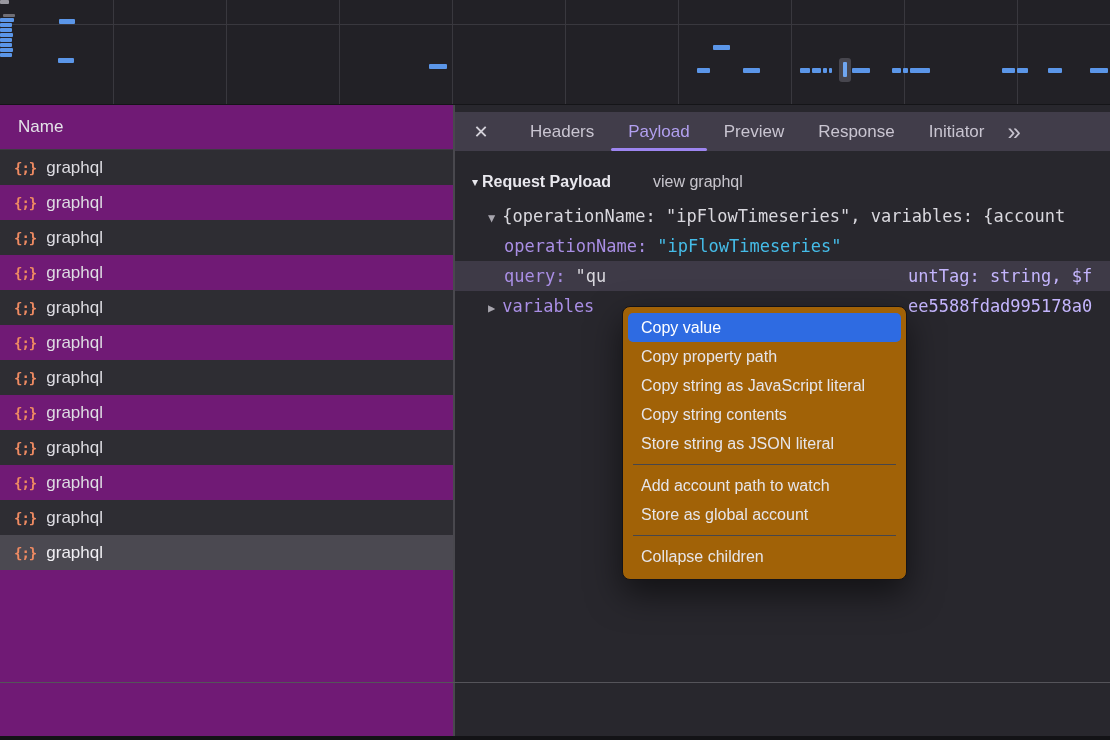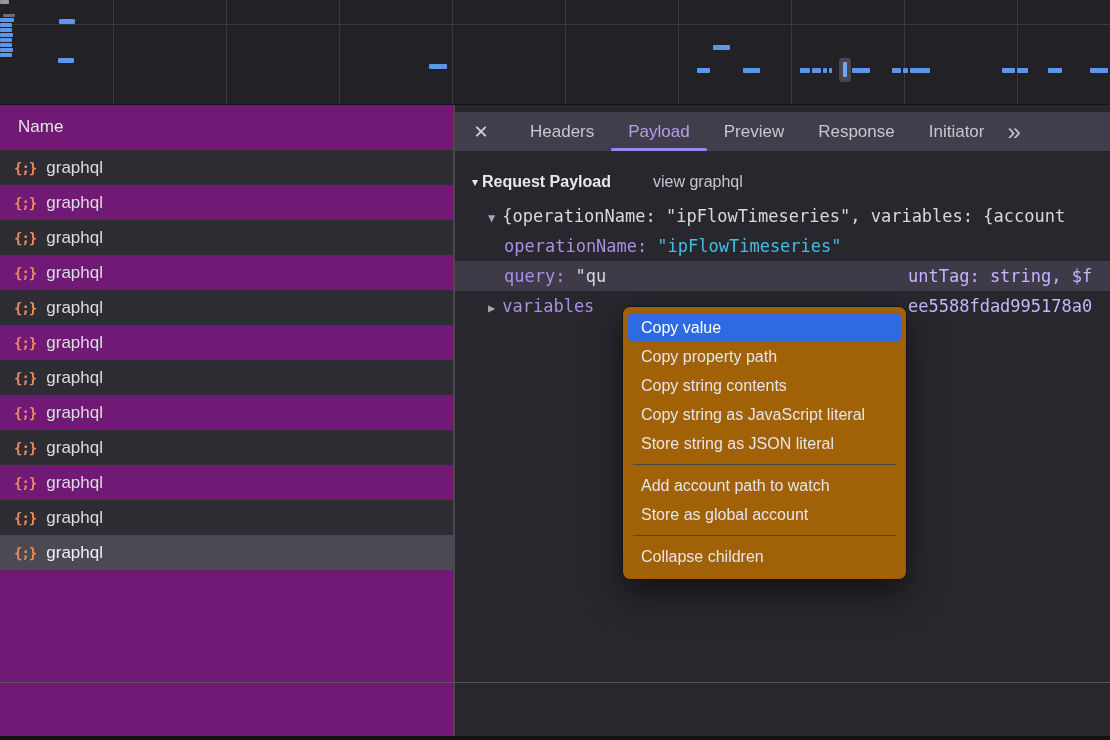--- a/index.html
+++ b/index.html
@@ -208,22 +208,22 @@
         <span class="tw-arrow">▶</span><span class="key">variables</span>
         <span class="frag-right">ee5588fdad995178a0</span>
       </div>
     </div>
   </div>
 </div>
 
 <div class="context-menu" id="menu">
     <div class="menu-item highlighted">Copy value</div>
     <div class="menu-item">Copy property path</div>
+    <div class="menu-item">Copy string as JavaScript literal</div>
     <div class="menu-item">Copy string contents</div>
-    <div class="menu-item">Copy string as JavaScript literal</div>
     <div class="menu-item">Store string as JSON literal</div>
     <div class="menu-sep"></div>
     <div class="menu-item">Add account path to watch</div>
     <div class="menu-item">Store as global account</div>
     <div class="menu-sep"></div>
     <div class="menu-item">Collapse children</div>
   </div>
 
 <div class="footer-line"></div>
 <div class="bottom-strip"></div>

